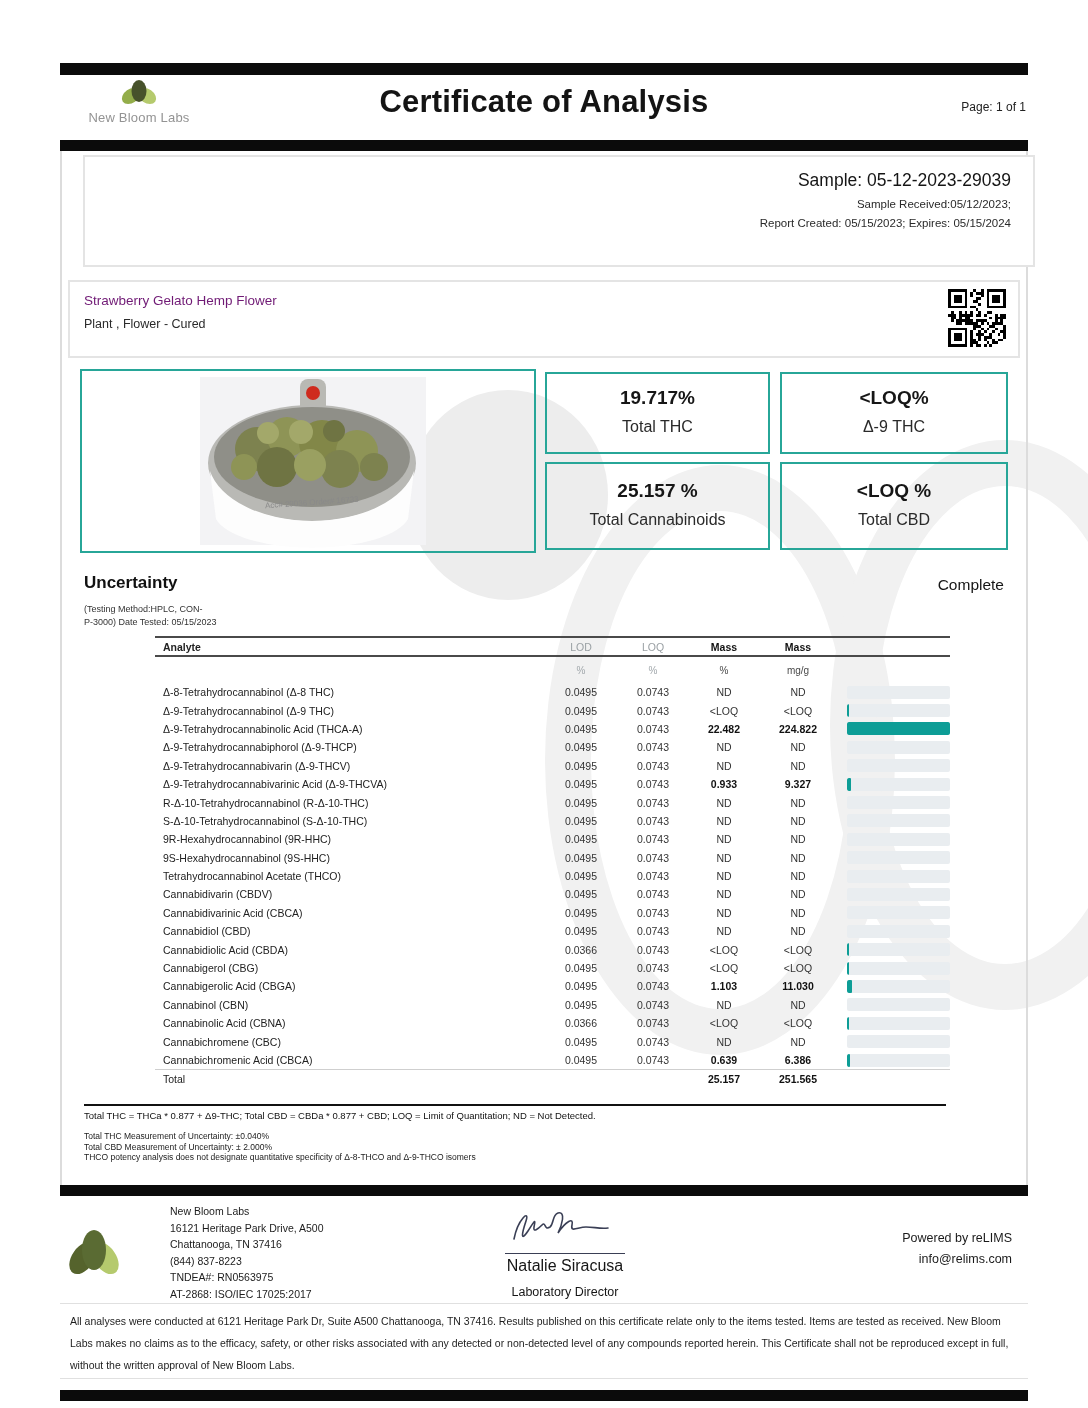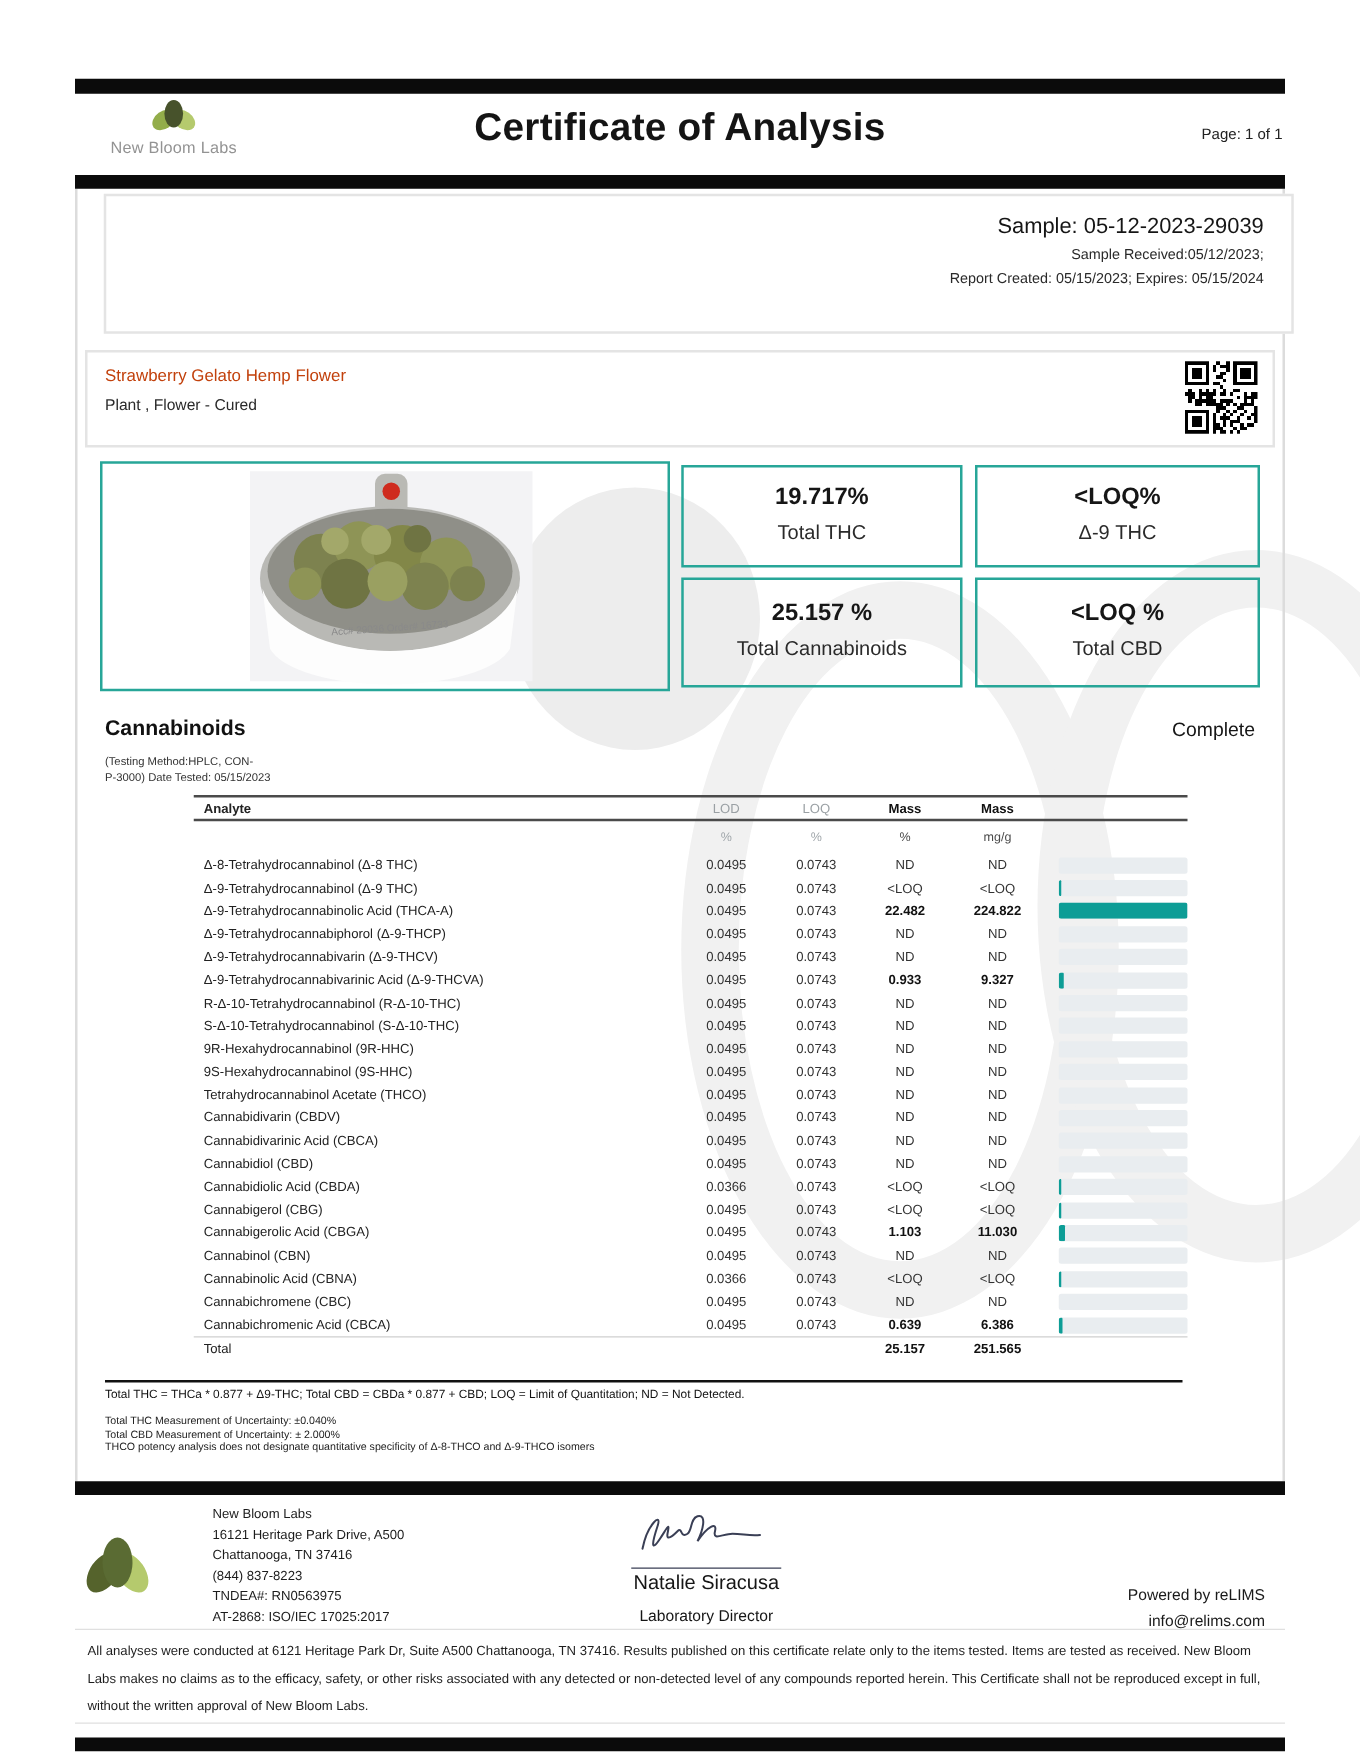--- a/index.html
+++ b/index.html
@@ -25,21 +25,21 @@
   .brand-name { font-size:13px; color:#939393; letter-spacing:.2px; margin-top:2px; }
   .coa-title { left:0; top:84px; width:1088px; text-align:center; font-size:31px; font-weight:600; color:#141414; letter-spacing:.2px; }
   .page-num { right:62px; top:100px; font-size:12px; color:#222; }
 
   
   .panel { position:absolute; border:2px solid #e4e4e4; background:#fff; z-index:2; }
   .sample-panel { left:68px; top:155px; width:952px; height:112px; text-align:right; padding:13px 22px;margin-left:15px; }
   .sample-id { font-size:17.5px; color:#151515; }
   .sample-sub { font-size:11.5px; color:#2a2a2a; margin-top:7px; }
   .product-panel { left:68px; top:280px; width:952px; height:78px; padding:11px 14px; }
-  .product-name { font-size:13.5px; color:#c2410c; }
+  .product-name { font-size:13.5px; color:#701a75; }
   .product-type { font-size:12.5px; color:#2a2a2a; margin-top:9px; }
 
   
   .photo-panel { position:absolute; left:80px; top:369px; width:456px; height:184px; border:2px solid #27a698; background:transparent; z-index:2; }
   .stat-box { position:absolute; border:2px solid #27a698; background:transparent; z-index:2; text-align:center; padding-top:13px; }
   .stat-value { font-size:19px; font-weight:700; color:#161616; }
   .stat-label { font-size:16px; color:#2a2a2a; margin-top:9px; }
   .b-thc   { left:545px; top:372px; width:225px; height:82px; }
   .b-d9    { left:780px; top:372px; width:228px; height:82px; }
   .b-cann  { left:545px; top:462px; width:225px; height:88px; padding-top:16px; }
@@ -75,21 +75,21 @@
   .formula-text { left:84px; top:1110px; width:900px; font-size:9.5px; color:#111; z-index:2; }
   .uncertainty { left:84px; top:1131px; width:900px; font-size:8.5px; color:#222; line-height:10.5px; z-index:2; }
 
   
   .f-lab { left:170px; top:1203px; font-size:10.5px; color:#1c1c1c; line-height:16.5px; z-index:2; }
   .f-logo { left:66px; top:1222px; z-index:2; }
   .f-sig { left:450px; top:1205px; width:230px; text-align:center; z-index:2; }
   .sig-line { width:120px; border-top:1.5px solid #3a3f55; margin:0 auto; }
   .sig-name { font-size:16px; color:#161616; margin-top:3px; }
   .sig-role { font-size:12.5px; color:#161616; margin-top:10px; }
-  .f-powered { right:76px; top:1228px; text-align:right; font-size:12.5px; color:#1a1a1a; line-height:21px; z-index:2;margin-top:38px; }
+  .f-powered { right:76px; top:1228px; text-align:right; font-size:12.5px; color:#1a1a1a; line-height:21px; z-index:2; }
 
   .thin-rule { position:absolute; left:60px; width:968px; border-top:1.5px solid #e0e0e0; z-index:2; }
   .disclaimer { left:70px; top:1310px; width:950px; font-size:10.5px; color:#1e1e1e; line-height:22px; z-index:2; }
 
   .qr-box { position:absolute; right:12px; top:7px; width:58px; height:58px; }
 </style>
 </head>
 <body>
 
 <div id="page">
@@ -297,21 +297,21 @@
   </div>
   <div class="stat-box b-cann">
     <div class="stat-value">25.157 %</div>
     <div class="stat-label">Total Cannabinoids</div>
   </div>
   <div class="stat-box b-cbd">
     <div class="stat-value">&lt;LOQ %</div>
     <div class="stat-label">Total CBD</div>
   </div>
 
-  <div class="abs sec-title z">Cannabinoids</div>
+  <div class="abs sec-title z">Uncertainty</div>
   <div class="abs sec-status z">Complete</div>
   <div class="abs sec-method z">
     <div>(Testing Method:HPLC, CON-</div>
     <div>P-3000) Date Tested: 05/15/2023</div>
   </div>
 
   <div class="coa-table">
     <div class="t-head">
       <span class="h-analyte">Analyte</span>
       <span class="h-gray">LOD</span>

